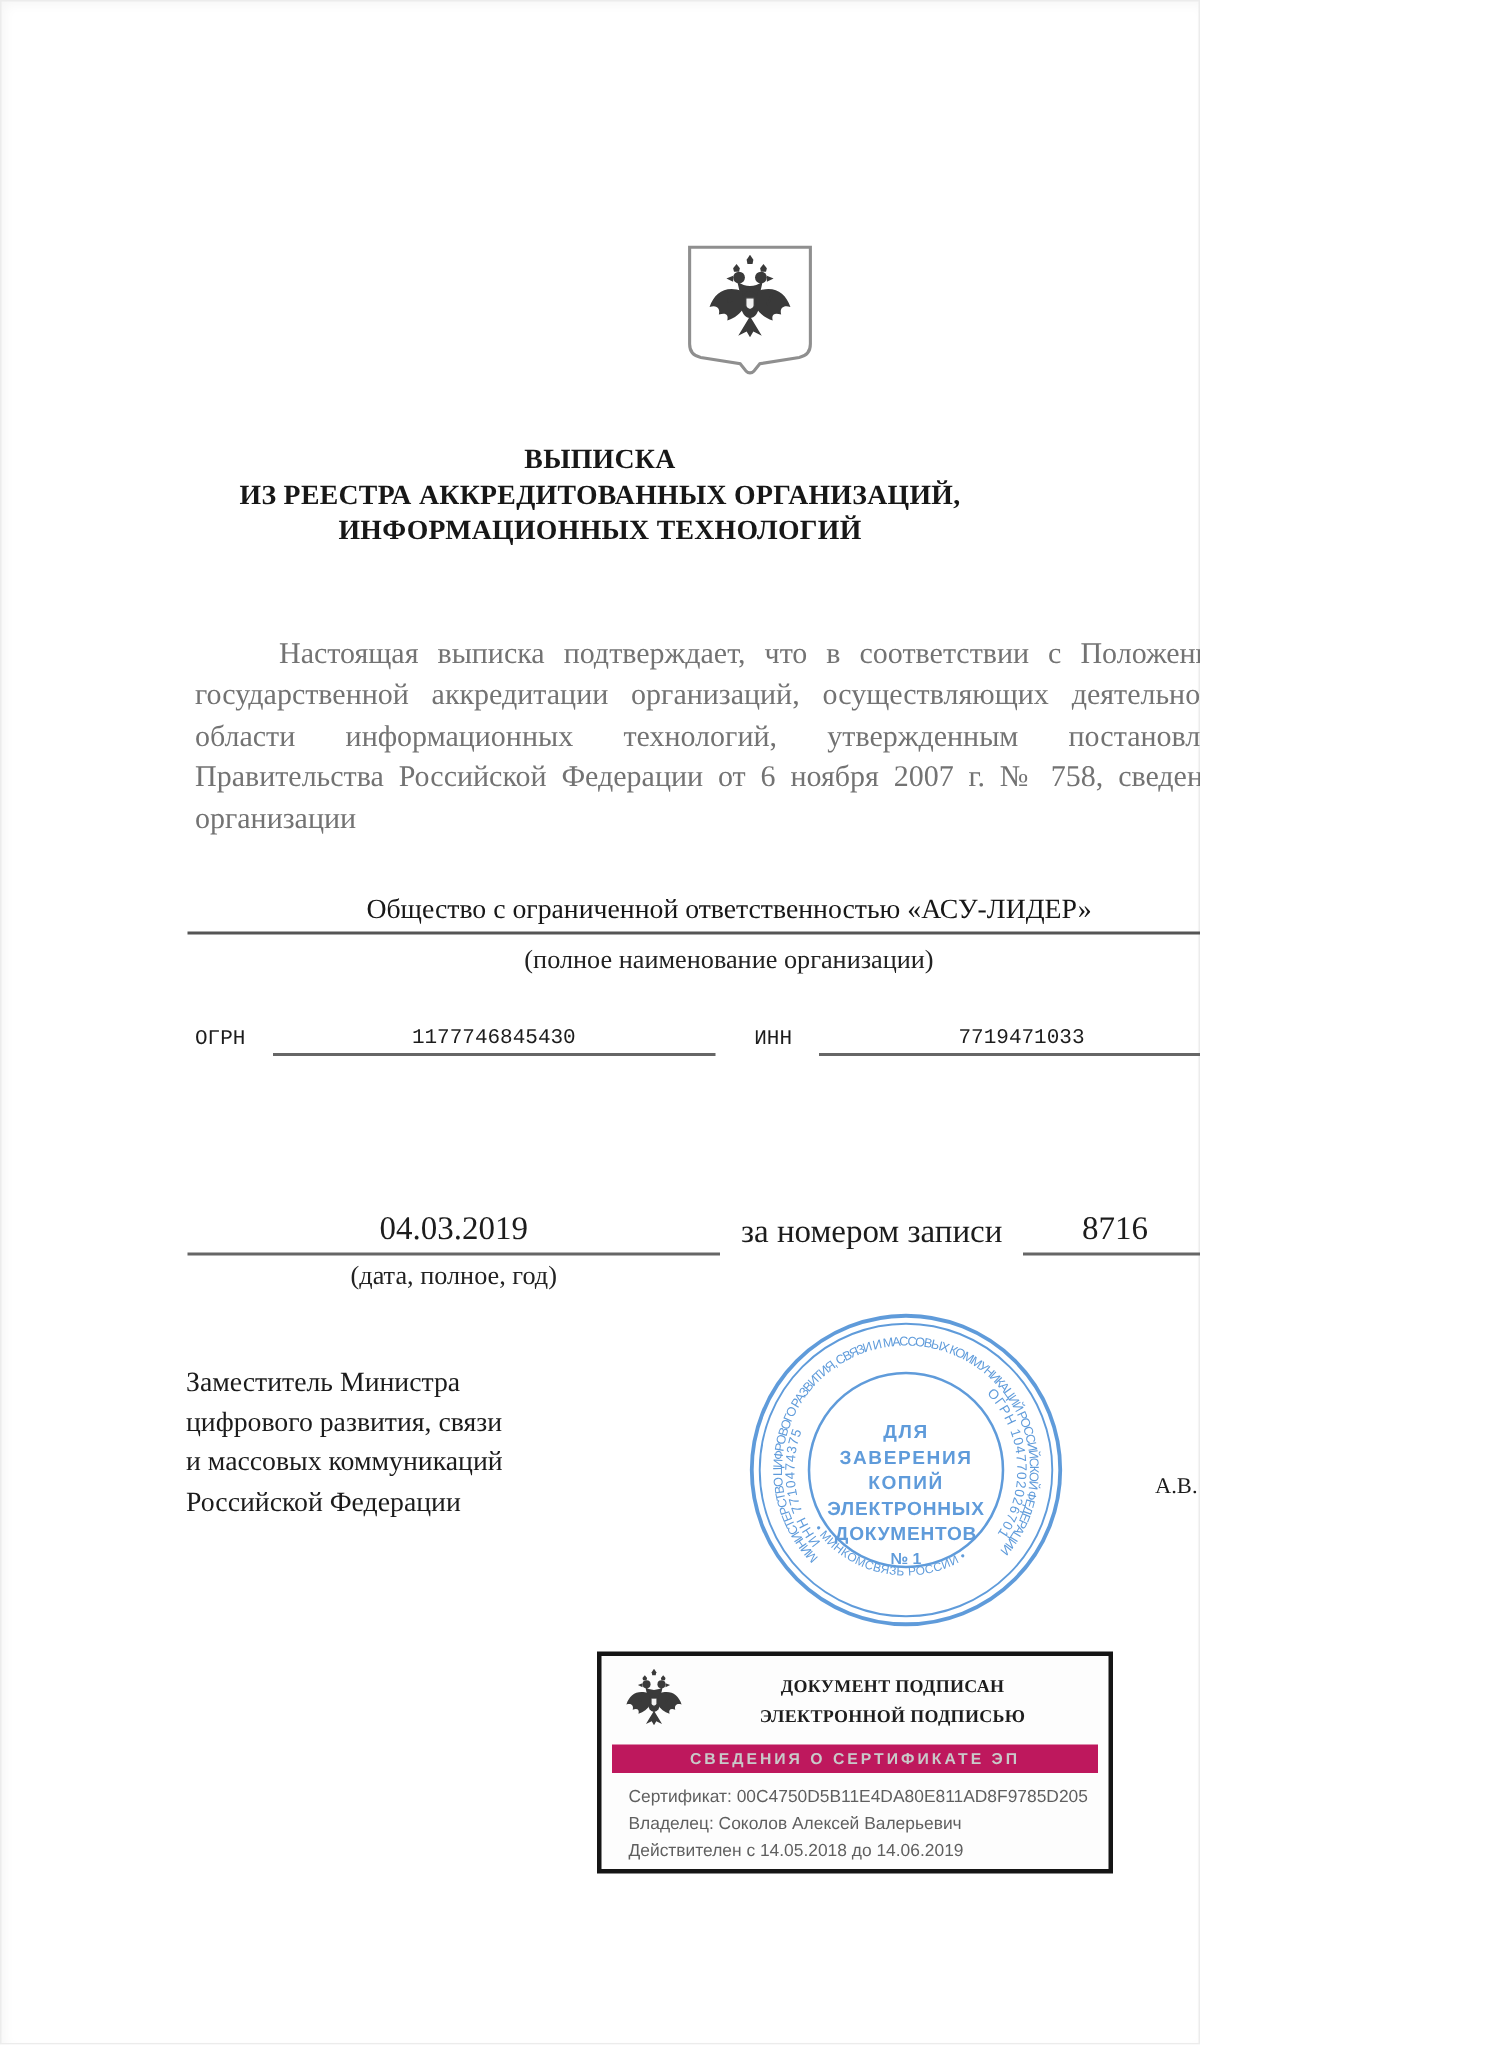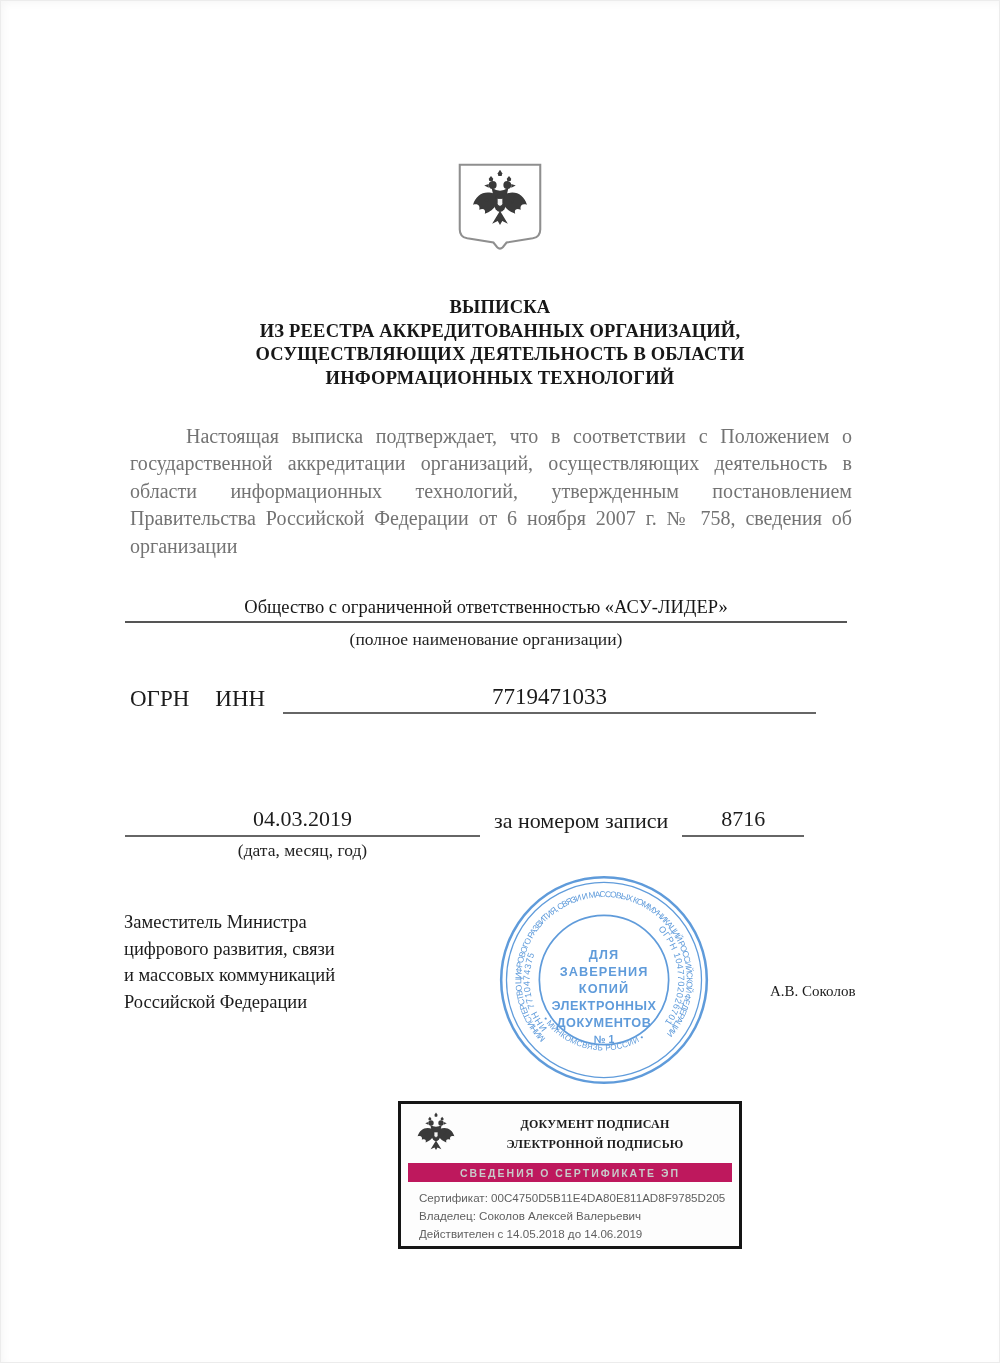--- a/index.html
+++ b/index.html
@@ -1,36 +1,36 @@
 <!DOCTYPE html>
 <html><head>
 <meta charset="utf-8">
 <style>
   html,body{margin:0;padding:0;background:#ffffff;}
   .page{
-    position:relative;width:1000px;height:1363px;background:#ffffff;overflow:hidden;
+    position:relative;width:800px;height:1363px;background:#ffffff;overflow:hidden;
     font-family:"Liberation Serif", serif;color:#1c1c1c;
     box-shadow:inset 0 0 0 1px #ececec, inset 3px 3px 8px rgba(0,0,0,0.04);
   }
   
   .emblem{position:absolute;left:453px;top:162px;width:94px;height:88px;}
   
   .title{position:absolute;left:0;top:296px;width:100%;text-align:center;
     font-weight:bold;font-size:18.5px;line-height:23.5px;letter-spacing:0.2px;color:#171717;}
   
   .intro{position:absolute;left:130px;top:423px;width:722px;font-size:20px;line-height:27.4px;
     text-align:justify;text-align-last:left;text-indent:56px;color:#737373;}
   .entry{position:absolute;left:130px;top:732px;width:722px;font-size:18.5px;line-height:27.4px;
     text-align:justify;text-align-last:left;color:#1b1b1b;}
   
   .org-line{position:absolute;left:125px;top:597px;width:722px;text-align:center;
     font-size:18.5px;border-bottom:2px solid #555;padding-bottom:3px;color:#171717;}
   .org-caption{position:absolute;left:125px;top:629px;width:722px;text-align:center;font-size:17.5px;color:#222;font-family:Liberation Serif, serif;}
   
-  .reg-row{position:absolute;left:130px;top:684px;width:686px;display:flex;align-items:flex-end;font-size:23px;}
+  .reg-row{position:absolute;left:130px;top:684px;width:686px;display:flex;align-items:center;font-size:14px;font-family:Liberation Mono, monospace;}
   .reg-label{flex:0 0 auto;padding-bottom:2px;}
   .reg-value{flex:1 1 auto;text-align:center;border-bottom:2px solid #666;padding-bottom:2px;margin-left:18px;}
   .reg-gap{flex:0 0 26px;}
   
   .rec-row{position:absolute;left:125px;top:806px;width:692px;display:flex;align-items:flex-end;font-size:22px;}
   .rec-date{flex:0 0 355px;text-align:center;border-bottom:2px solid #666;padding-bottom:3px;}
   .rec-label{flex:0 0 auto;margin:0 14px;padding-bottom:3px;}
   .rec-num{flex:0 0 122px;text-align:center;border-bottom:2px solid #666;padding-bottom:3px;}
   .rec-caption{position:absolute;left:125px;top:840px;width:355px;text-align:center;font-size:17.5px;color:#222;}
   
@@ -91,43 +91,43 @@
   <div class="emblem">
     <svg viewBox="0 0 100 94" width="94" height="88">
       <path d="M7,3 H93 V72 Q93,80 85,81.5 L57,86 L53,91 Q50,94 47,91 L43,86 L15,81.5 Q7,80 7,72 Z" fill="#ffffff" stroke="#8f8f8f" stroke-width="2.2"></path>
       <use href="#eagle" x="14" y="4" width="72" height="76"></use>
     </svg>
   </div>
 
   <div class="title">
     <div>ВЫПИСКА</div>
     <div>ИЗ РЕЕСТРА АККРЕДИТОВАННЫХ ОРГАНИЗАЦИЙ,</div>
-    <div>ОСУЩЕСТВЛЯЮЩИХ ДЕЯТЕЛЬНОСТЬ В ОБЛАСТИ</div>
     <div>ИНФОРМАЦИОННЫХ ТЕХНОЛОГИЙ</div>
   </div>
 
   <div class="intro">Настоящая выписка подтверждает, что в соответствии с Положением о государственной аккредитации организаций, осуществляющих деятельность в области информационных технологий, утвержденным постановлением Правительства Российской Федерации от 6 ноября 2007 г. № 758, сведения об организации</div>
 
   <div class="org-line">Общество с ограниченной ответственностью «АСУ-ЛИДЕР»</div>
   <div class="org-caption">(полное наименование организации)</div>
 
   <div class="reg-row">
     <span class="reg-label">ОГРН</span>
+    <span class="reg-value">1177746845430</span>
     <span class="reg-gap"></span>
     <span class="reg-label">ИНН</span>
     <span class="reg-value">7719471033</span>
   </div>
 
 
   <div class="rec-row">
     <span class="rec-date">04.03.2019</span>
     <span class="rec-label">за номером записи</span>
     <span class="rec-num">8716</span>
   </div>
-  <div class="rec-caption">(дата, месяц, год)</div>
+  <div class="rec-caption">(дата, полное, год)</div>
 
   <div class="sig-block">
     <div>Заместитель Министра</div>
     <div>цифрового развития, связи</div>
     <div>и массовых коммуникаций</div>
     <div>Российской Федерации</div>
   </div>
   <div class="sig-name">А.В. Соколов</div>
 
   <div class="stamp">

